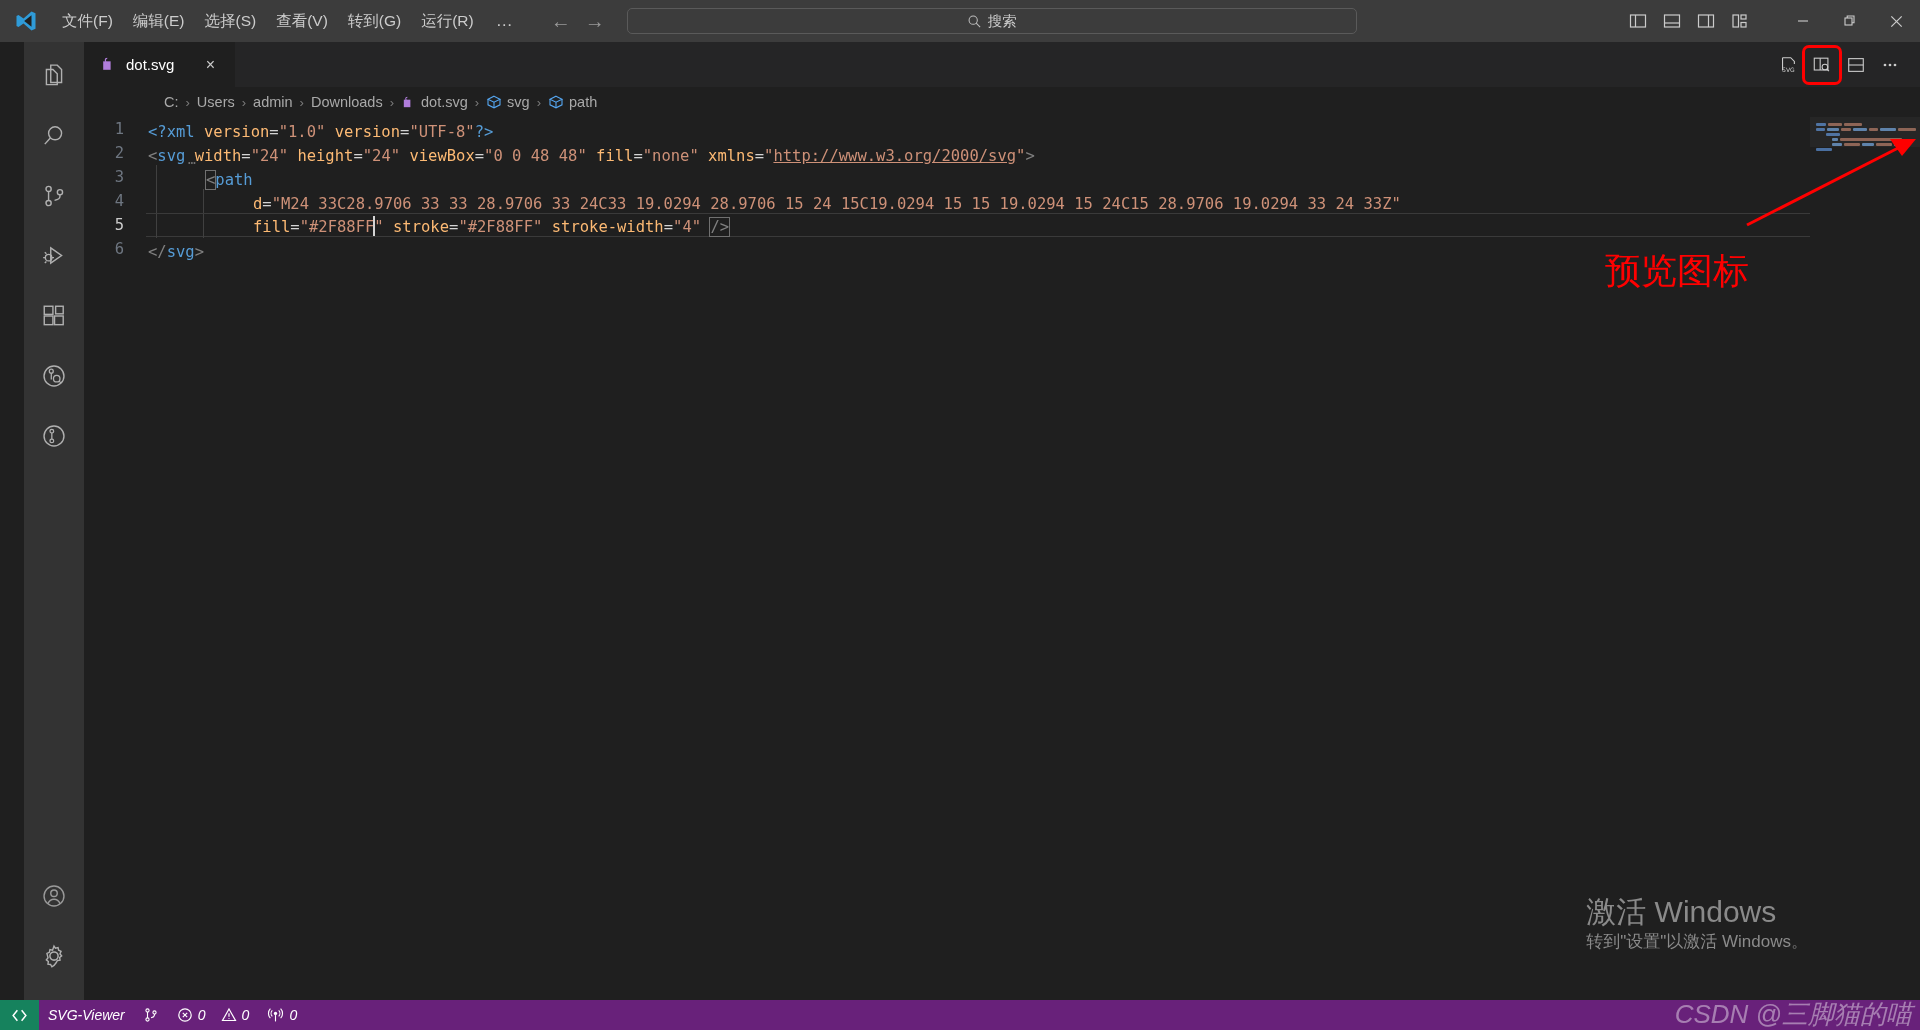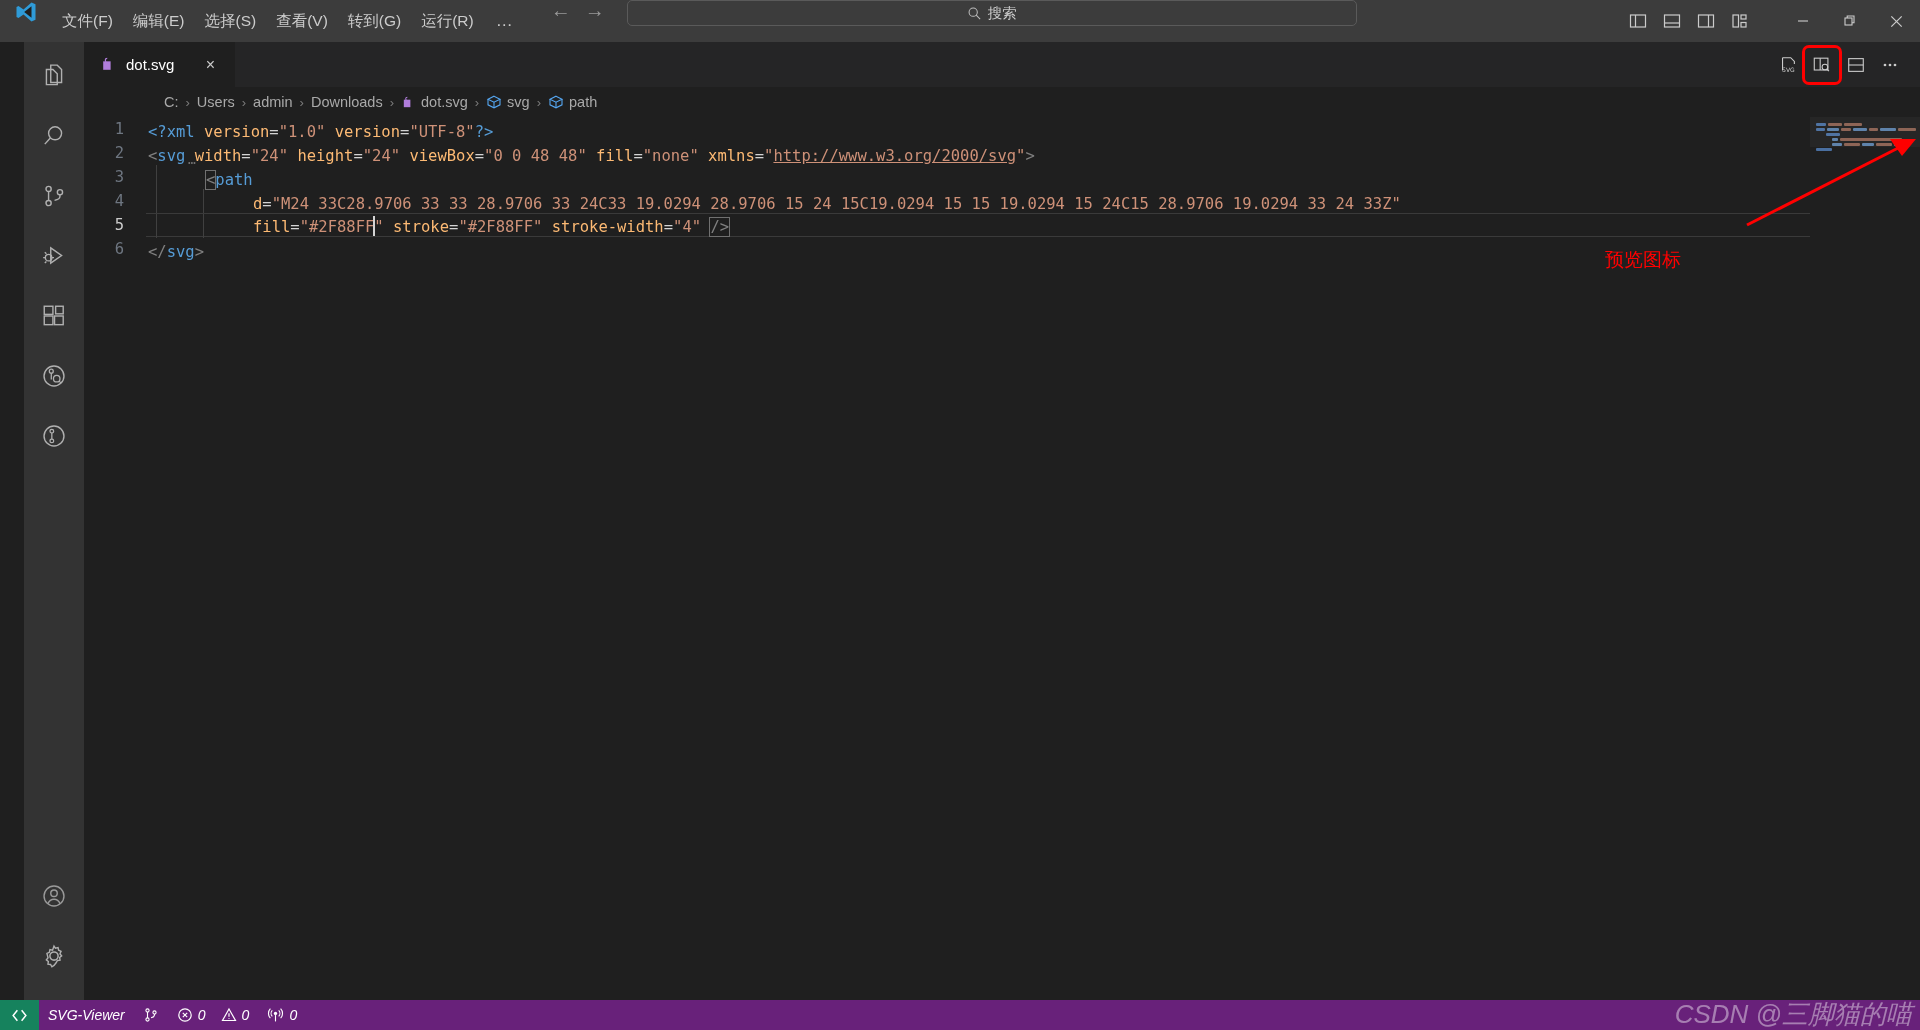--- a/index.html
+++ b/index.html
@@ -8,21 +8,21 @@
     background: #1f1f1f;
     font-family: "Liberation Sans", sans-serif;
     overflow: hidden;
     -webkit-font-smoothing: antialiased;
   }
   #app { position: relative; width: 1920px; height: 1030px; display: flex; flex-direction: column; }
 
   
   .titlebar {
     height: 42px; min-height: 42px; background: #3c3c3c; color: #cccccc;
-    display: flex; align-items: flex-start; position: relative; z-index: 5;
+    display: flex; align-items: center; position: relative; z-index: 5;
   }
   .vs-logo { width: 52px; display: flex; align-items: center; justify-content: center; }
   .menu { display: flex; align-items: center; height: 100%; }
   .menu-item {
     padding: 0 10px; height: 100%; display: flex; align-items: center;
     font-size: 15.5px; color: #cccccc; white-space: nowrap; cursor: default;
   }
   .menu-dots { padding: 0 12px; font-size: 17px; color: #cccccc; display:flex; align-items:center; height:100%; }
   .navarrows { display: flex; align-items: center; gap: 14px; margin-left: 26px; }
   .navarrow { color: #9a9a9a; font-size: 20px; line-height: 1; cursor: default; }
@@ -126,21 +126,21 @@
   .minimap {
     position: absolute; top: 0; right: 0; width: 110px; height: 100%;
     background: #1f1f1f; padding: 6px 4px 0 6px;
   }
   .mm-line { height: 3px; margin-bottom: 2px; display:flex; gap:2px; }
   .mm-blk { height: 3px; border-radius: 1px; }
   .mm-slider { position:absolute; top:0; left:0; width:100%; height:30px; background: rgba(255,255,255,0.035); }
 
   
   .annot-text {
-    position: absolute; color: #ff0000; font-size: 19px; font-weight: 500;
+    position: absolute; color: #ff0000; font-size: 36px; font-weight: 500;
     font-family: "Liberation Sans", sans-serif; pointer-events: none; white-space: nowrap;
   }
   .annot-svg { position: absolute; inset: 0; pointer-events: none; }
 
   
   .win-wm {
     position: absolute; right: 112px; bottom: 46px; text-align: left;
     pointer-events: none; user-select: none;
   }
   .win-wm .l1 { font-size: 30px; color: #8a8a8a; line-height: 1.25; }
@@ -517,20 +517,24 @@
             <span class="mm-blk" style="width:16px;background:#4a6fa0"></span>
           </div>
         </div>
 
         <div class="annot-text" style="left:1521px; top:130px;">预览图标</div>
         <svg class="annot-svg" width="1860" height="880" viewBox="0 0 1860 880">
           <line x1="1663" y1="108" x2="1822" y2="27" stroke="#ff0000" stroke-width="3"></line>
           <polygon points="1832,22 1806,22 1818,39" fill="#ff0000"></polygon>
         </svg>
 
+        <div class="win-wm">
+          <div class="l1">激活 Windows</div>
+          <div class="l2">转到"设置"以激活 Windows。</div>
+        </div>
       </div>
     </div>
   </div>
 
   <div class="statusbar">
     <div class="sb-remote">
       <span>
         <svg width="17" height="17" viewBox="0 0 16 16">
             <polyline points="6,3 2,8 6,13" fill="none" stroke="#ffffff" stroke-width="1.4"></polyline>
             <polyline points="10,3 14,8 10,13" fill="none" stroke="#ffffff" stroke-width="1.4"></polyline>

